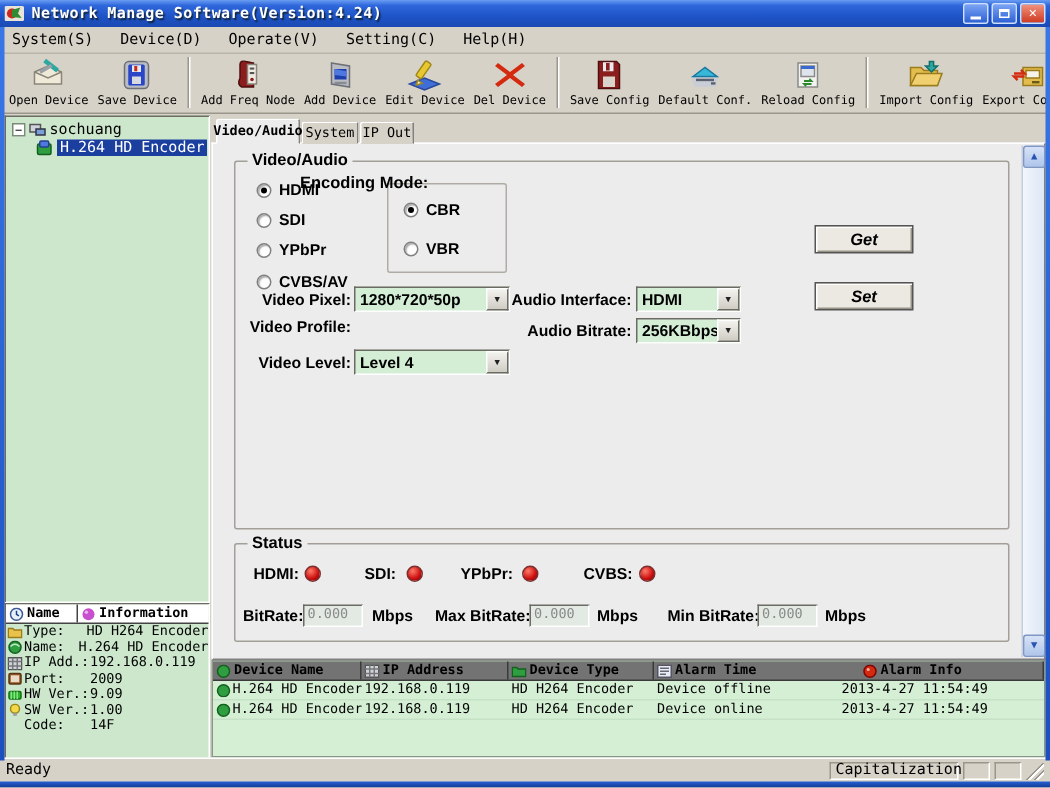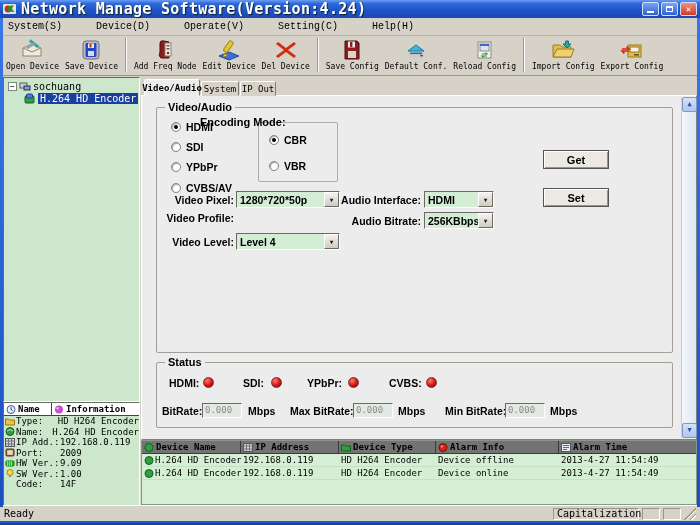--- a/index.html
+++ b/index.html
@@ -9,30 +9,30 @@
   
   .frame{position:absolute;background:linear-gradient(180deg,#3a78e8,#1b4fc0);z-index:50;}
   .frame-left{left:0;top:18;width:3px;height:507px;}
   .frame-right{left:697px;top:18;width:3px;height:507px;}
   .frame-bottom{left:0;top:521px;width:700px;height:4px;background:linear-gradient(180deg,#2560d4,#123a94);}
   
   .titlebar{position:absolute;left:0;top:0;width:700px;height:18px;
     background:linear-gradient(180deg,#6a9df2 0%,#2f68dc 20%,#1e54c8 60%,#1a49b2 100%);
     display:flex;align-items:center;padding:0 3px;z-index:60;}
   .app-icon{width:14px;height:12px;margin-right:4px;display:inline-flex;}
-  .title-text{color:#fff;font-weight:bold;font-size:15px;letter-spacing:.3px;text-shadow:1px 1px 1px #123;white-space:nowrap;}
+  .title-text{color:#fff;font-weight:bold;font-size:10px;letter-spacing:.3px;text-shadow:1px 1px 1px #123;white-space:nowrap;}
   .winbtns{margin-left:auto;display:flex;gap:2px;}
   .wbtn{width:17px;height:14px;border-radius:2px;border:1px solid #cfe0ff;display:flex;align-items:center;justify-content:center;
     color:#fff;font-size:9px;line-height:1;background:linear-gradient(180deg,#7aa4f4,#2e62d4);cursor:pointer;}
   .wbtn.close{background:linear-gradient(180deg,#f0927e,#cf3a22);}
   .wbtn .maxglyph{width:7px;height:6px;border:1px solid #fff;border-top-width:2px;display:inline-block;}
   .wbtn .minglyph{width:7px;height:2px;background:#fff;display:inline-block;margin-top:6px;}
   
   .menubar{position:absolute;left:0;top:18px;width:700px;height:18px;background:#d6d2c8;
-    border-bottom:1px solid #b8b4aa;display:flex;align-items:center;gap:34px;padding-left:8px;z-index:40;font-family:Liberation Mono, monospace;}
+    border-bottom:1px solid #b8b4aa;display:flex;align-items:center;gap:18px;padding-left:8px;z-index:40;}
   .menu-item{cursor:pointer;white-space:nowrap;}
   
   .toolbar{position:absolute;left:0;top:36px;width:700px;height:40px;background:#d6d2c8;
     border-bottom:1px solid #9a968c;display:flex;align-items:flex-start;gap:2px;padding:1px 0 0 4px;z-index:40;}
   .tbtn{display:flex;flex-direction:column;align-items:center;padding:1px 2px;cursor:pointer;}
   .tbtn .ticon{width:26px;height:23px;display:flex;align-items:center;justify-content:center;}
   .tbtn .tlabel{font-size:8px;white-space:nowrap;margin-top:1px;}
   .tsep{width:2px;height:34px;margin:1px 3px 0 3px;border-left:1px solid #9a968c;border-right:1px solid #fff;}
   
   .tree-panel{position:absolute;left:3px;top:77px;width:137px;height:325px;background:#cde7cd;
@@ -76,21 +76,21 @@
   .flabel{font-family:"Liberation Sans",sans-serif;font-weight:bold;font-size:10.5px;text-align:right;white-space:nowrap;}
   .combo{height:17px;background:#d4eed6;border:1px solid;border-color:#6d6a64 #fff #fff #6d6a64;
     display:flex;align-items:center;cursor:pointer;}
   .cval{flex:1;padding-left:3px;font-family:"Liberation Sans",sans-serif;font-weight:bold;font-size:10.5px;white-space:nowrap;overflow:hidden;}
   .cbtn{width:15px;height:15px;background:linear-gradient(180deg,#f4f2ee,#cfccc4);border:1px solid;
     border-color:#fff #6d6a64 #6d6a64 #fff;display:flex;align-items:center;justify-content:center;
     font-size:6px;color:#222;flex:none;}
   .btn{position:absolute;width:66px;height:19px;background:#ece9e2;border:1px solid #555;
     box-shadow:inset 1px 1px 0 #fff,inset -1px -1px 0 #989488;
     font-family:"Liberation Sans",sans-serif;font-weight:bold;font-size:11px;
-    display:flex;align-items:center;justify-content:center;cursor:pointer;}
+    display:flex;align-items:center;justify-content:center;cursor:pointer;font-style:italic;}
   .led{width:11px;height:11px;border-radius:50%;border:1px solid #7a3030;
     background:radial-gradient(circle at 35% 30%,#ff7a66,#cc0f0f 60%,#7d0505);position:absolute;}
   .sig-label{position:absolute;font-family:"Liberation Sans",sans-serif;font-weight:bold;font-size:10.5px;white-space:nowrap;}
   .bitfield{position:absolute;width:40px;height:15px;background:#e3eae3;border:1px solid;
     border-color:#6d6a64 #fff #fff #6d6a64;color:#8a8a8a;font-size:9px;padding:1px 0 0 2px;}
   .unit{position:absolute;font-family:"Liberation Sans",sans-serif;font-weight:bold;font-size:10.5px;}
   
   .vscroll{position:absolute;left:539px;top:1px;width:15px;height:341px;
     background:linear-gradient(90deg,#f2f6fc,#dde7f5);border-left:1px solid #c4cede;}
   .sb-btn{position:absolute;left:0;width:15px;height:15px;background:linear-gradient(180deg,#d7e2f6,#aec6ec);
@@ -186,20 +186,31 @@
             <rect x="13.5" y="6" width="3" height="1.4" fill="#555"></rect>
             <rect x="13.5" y="9" width="3" height="1.4" fill="#555"></rect>
             <circle cx="15" cy="14" r="1.2" fill="#8c1d1d"></circle>
           </svg>
         </span>
       <span class="tlabel">Add Freq Node</span>
     </div>
     <div class="tbtn">
       <span class="ticon">
           <svg width="24" height="22" viewBox="0 0 24 22">
+            <path d="M6 3 L18 5 L18 19 L6 17 Z" fill="#b9bcc2" stroke="#6d7076"></path>
+            <rect x="8" y="7" width="8" height="7" fill="#1c3fae"></rect>
+            <path d="M8 7 L16 8.5 L16 12 L8 11 Z" fill="#4f79e0"></path>
+            <rect x="8" y="15.5" width="8" height="1.6" fill="#888c92"></rect>
+          </svg>
+        </span>
+      <span class="tlabel">Add Device</span>
+    </div>
+    <div class="tbtn">
+      <span class="ticon">
+          <svg width="24" height="22" viewBox="0 0 24 22">
             <path d="M2 17 L12 13 L22 17 L12 21 Z" fill="#3f6fd6" stroke="#28479a"></path>
             <rect x="9" y="2" width="4.5" height="12" rx="1" fill="#e8c830" stroke="#a08818" transform="rotate(35 12 8)"></rect>
             <path d="M7.5 14.5 L10.5 16.5 L6.5 17.8 Z" fill="#f2ecd2" stroke="#a08818"></path>
           </svg>
         </span>
       <span class="tlabel">Edit Device</span>
     </div>
     <div class="tbtn">
       <span class="ticon">
           <svg width="24" height="22" viewBox="0 0 24 22">
@@ -519,37 +530,37 @@
           <span>IP Address</span>
         </span>
       <span class="hcell cw2">
           <span class="mini-icon">
             <svg width="10" height="9" viewBox="0 0 10 9">
               <path d="M0.5 2 h3 l1 1 h5 v5 h-9 Z" fill="#2e9e40" stroke="#14601e"></path>
             </svg>
           </span>
           <span>Device Type</span>
         </span>
+      <span class="hcell cw4">
+          <span class="mini-icon">
+            <svg width="10" height="9" viewBox="0 0 10 9">
+              <rect x="0.5" y="0.5" width="9" height="8" fill="#e8ecf4" stroke="#556"></rect>
+              <path d="M2 2.5 H8 M2 4.5 H8 M2 6.5 H6" stroke="#667"></path>
+            </svg>
+          </span>
+          <span>Alarm Time</span>
+        </span>
       <span class="hcell cw3">
           <span class="mini-icon">
             <svg width="10" height="9" viewBox="0 0 10 9">
               <circle cx="5" cy="4.5" r="4" fill="#d42a10" stroke="#7d0505"></circle>
               <circle cx="3.8" cy="3.4" r="1" fill="#f6b0a4"></circle>
             </svg>
           </span>
           <span>Alarm Info</span>
-        </span>
-      <span class="hcell cw4">
-          <span class="mini-icon">
-            <svg width="10" height="9" viewBox="0 0 10 9">
-              <rect x="0.5" y="0.5" width="9" height="8" fill="#e8ecf4" stroke="#556"></rect>
-              <path d="M2 2.5 H8 M2 4.5 H8 M2 6.5 H6" stroke="#667"></path>
-            </svg>
-          </span>
-          <span>Alarm Time</span>
         </span>
     </div>
     <div class="at-row">
       <span class="cell cw0">
           <span class="mini-icon">
             <svg width="10" height="9" viewBox="0 0 10 9">
               <circle cx="5" cy="4.5" r="4" fill="#2e9e40" stroke="#14601e"></circle>
             </svg>
           </span>
           <span>H.264 HD Encoder</span>

